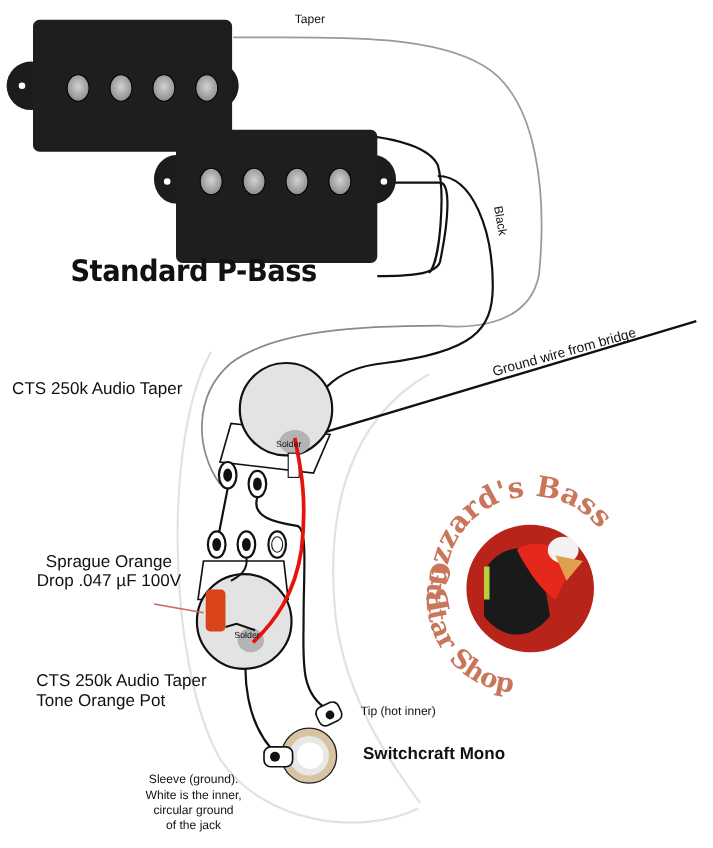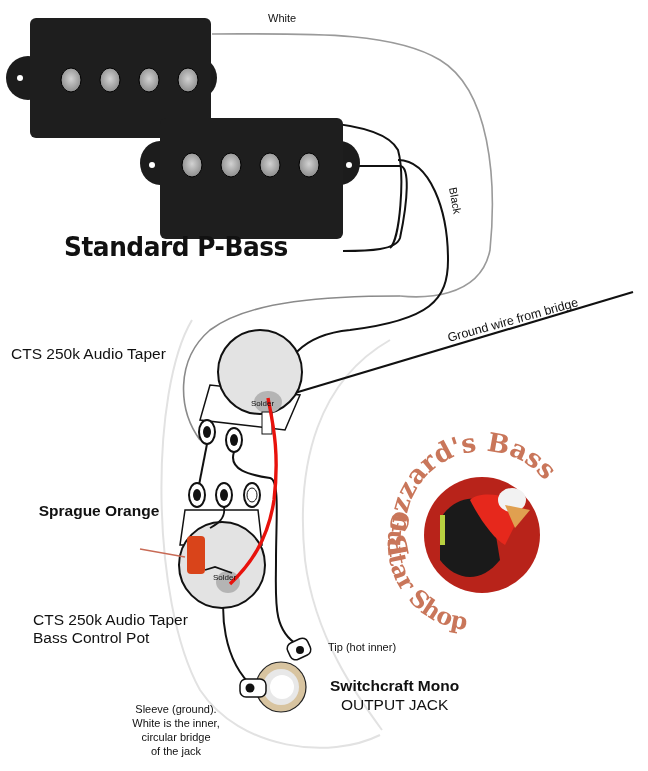--- a/index.html
+++ b/index.html
@@ -1,21 +1,21 @@
 <!DOCTYPE html>
 <html><head>
 <meta charset="utf-8">
 <style>
   html, body { margin:0; padding:0; background:#ffffff; }
   body { width:648px; height:771px; position:relative; overflow:hidden; font-family:"Liberation Sans", sans-serif; }
   #diagram { position:absolute; left:0; top:0; width:648px; height:771px; }
   .lbl { position:absolute; color:#111; white-space:nowrap; }
   .title { font-family:"DejaVu Sans", sans-serif; font-weight:bold; font-size:27px; left:64px; top:231px; letter-spacing:-0.5px; transform:scaleX(0.92); transform-origin:left top; }
   .pot-label { font-weight:normal; font-size:15.5px; line-height:18px; }
-  .cap-label { font-weight:bold; font-size:15.5px; line-height:18px; text-align:center; }
+  .cap-label { font-weight:normal; font-size:15.5px; line-height:18px; text-align:center; }
   .small { font-size:11px; }
   .jack-label { font-size:15.5px; line-height:19px; }
   .sleeve { font-size:11px; line-height:14px; text-align:center; }
 </style>
 </head>
 <body>
 
 <svg id="diagram" viewBox="0 0 648 771" xmlns="http://www.w3.org/2000/svg">
   <defs>
     <radialGradient id="poleg" cx="50%" cy="45%" r="55%">
@@ -123,41 +123,41 @@
       <textPath href="#logoBot" startOffset="4%">Guitar Shop</textPath>
     </text>
   </g>
 
   <text x="0" y="0" font-family="Liberation Sans, sans-serif" font-size="11" fill="#111" transform="translate(449,188) rotate(80)">Black</text>
   <text x="0" y="0" font-family="Liberation Sans, sans-serif" font-size="12.5" fill="#111" transform="translate(449,342) rotate(-15.5)">Ground wire from bridge</text>
   <text x="251" y="406" font-family="Liberation Sans, sans-serif" font-size="8" fill="#111">Solder</text>
   <text x="213" y="580" font-family="Liberation Sans, sans-serif" font-size="8" fill="#111">Solder</text>
 </svg>
 
-<div class="lbl" style="left:268px; top:12px; font-size:11px;">White</div>
+<div class="lbl" style="left:268px; top:12px; font-size:11px;">Taper</div>
 <div class="lbl title">Standard P-Bass</div>
 
 <div class="lbl pot-label" style="left:11px; top:345px;">
   <div>CTS 250k Audio Taper</div>
 </div>
 
 <div class="lbl cap-label" style="left:24px; top:502px; width:150px;">
   <div>Sprague Orange</div>
+  <div>Drop .047 µF 100V</div>
 </div>
 
 <div class="lbl pot-label" style="left:33px; top:611px;">
   <div>CTS 250k Audio Taper</div>
-  <div>Bass Control Pot</div>
+  <div>Tone Orange Pot</div>
 </div>
 
 <div class="lbl small" style="left:328px; top:641px;">Tip (hot inner)</div>
 
 <div class="lbl jack-label" style="left:330px; top:676px;text-align:center;">
   <div style="font-weight:bold;">Switchcraft Mono</div>
-  <div>OUTPUT JACK</div>
 </div>
 
 <div class="lbl sleeve" style="left:126px; top:702px; width:100px;">
   <div>Sleeve (ground).</div>
   <div>White is the inner,</div>
-  <div>circular bridge</div>
+  <div>circular ground</div>
   <div>of the jack</div>
 </div>
 
 </body></html>

